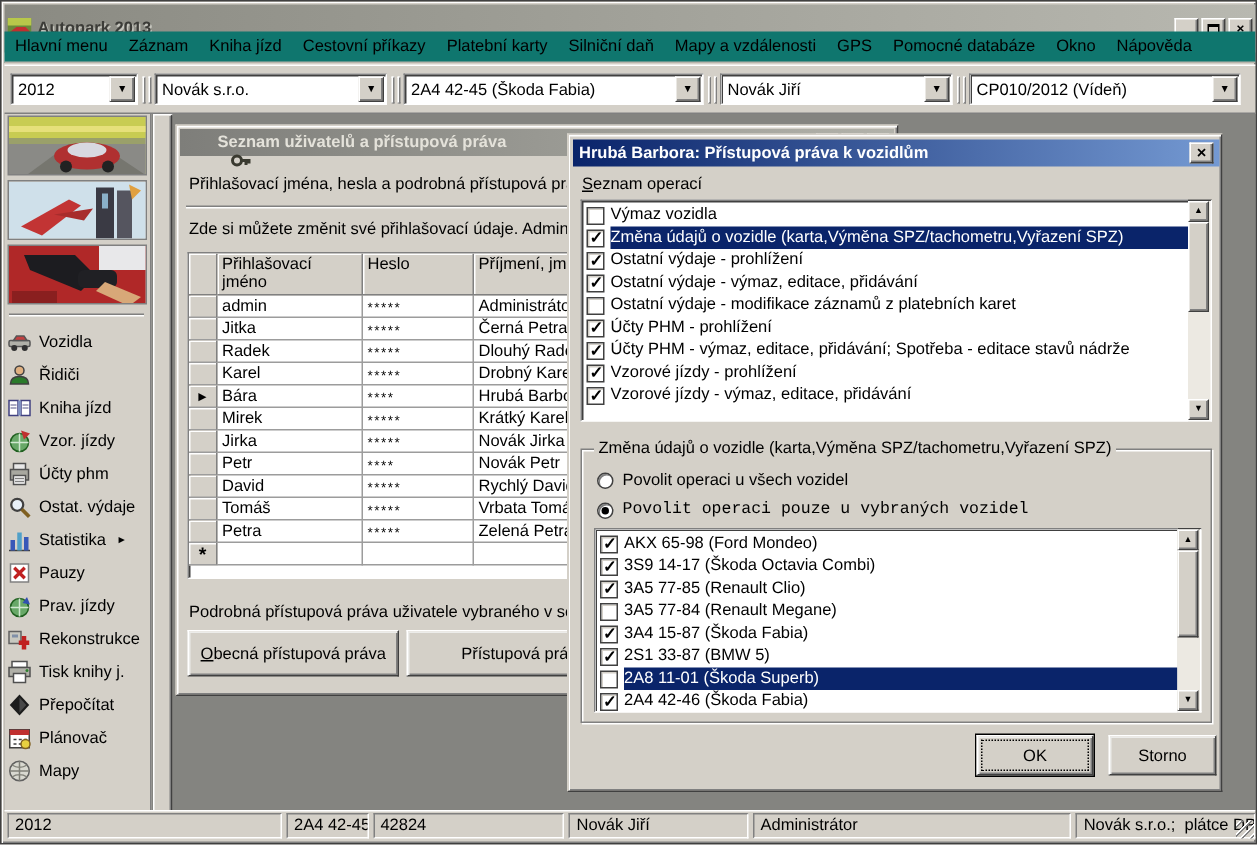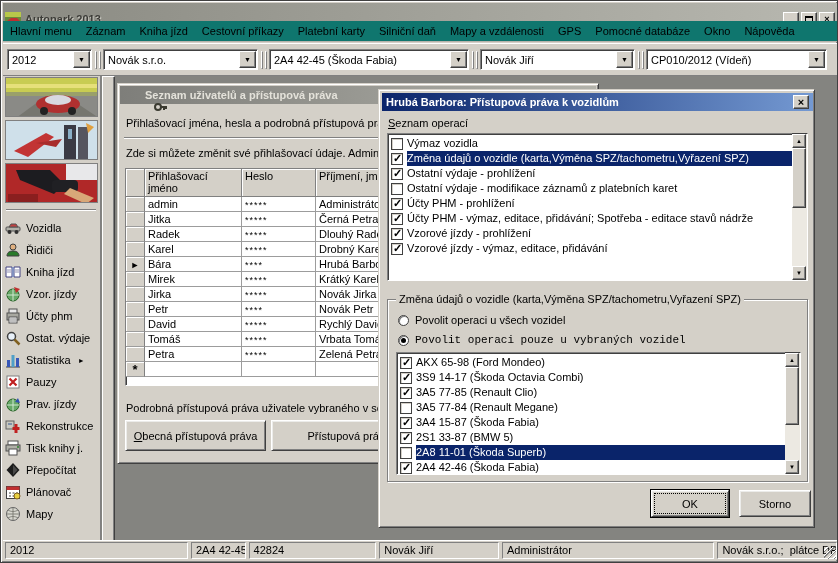--- a/index.html
+++ b/index.html
@@ -607,20 +607,24 @@
             <div class="lb-row sel">
               <span class="cb checked"></span>
               <span class="lb-text">Změna údajů o vozidle (karta,Výměna SPZ/tachometru,Vyřazení SPZ)</span>
             </div>
 
             <div class="lb-row">
               <span class="cb checked"></span>
               <span class="lb-text">Ostatní výdaje - prohlížení</span>
             </div>
 
+            <div class="lb-row">
+              <span class="cb checked"></span>
+              <span class="lb-text">Ostatní výdaje - výmaz, editace, přidávání</span>
+            </div>
 
             <div class="lb-row">
               <span class="cb"></span>
               <span class="lb-text">Ostatní výdaje - modifikace záznamů z platebních karet</span>
             </div>
 
             <div class="lb-row">
               <span class="cb checked"></span>
               <span class="lb-text">Účty PHM - prohlížení</span>
             </div>

